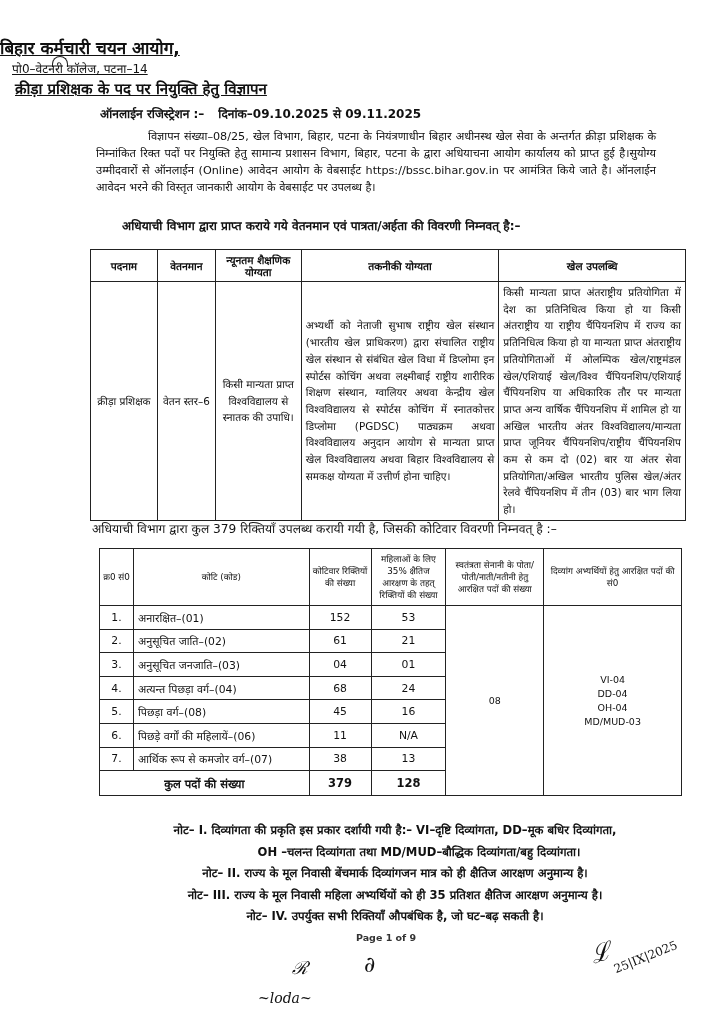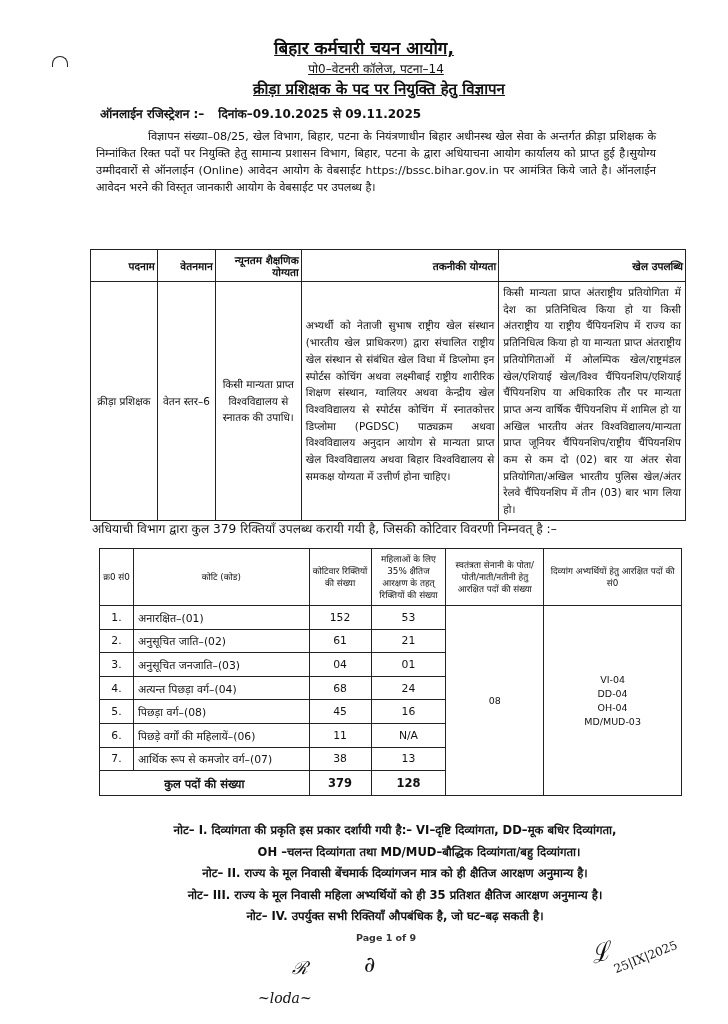--- a/index.html
+++ b/index.html
@@ -1,32 +1,32 @@
 <!DOCTYPE html>
 <html><head>
 <meta charset="utf-8">
 <style>
   html, body { margin:0; padding:0; background:#ffffff; }
   body { width:728px; height:1024px; position:relative; overflow:hidden;
          font-family:"DejaVu Sans", sans-serif; color:#111; }
   .page { position:absolute; left:0; top:0; width:728px; height:1024px; }
-  .hdr { position:absolute; left:0; width:728px; text-align:center; }
+  .hdr { position:absolute; left:0; width:728px; text-align:left; }
   .h1 { top:36px; font-size:17px; font-weight:bold; }
   .h1 span, .h2 span, .h3 span { text-decoration:underline; }
   .h2 { top:60px; font-size:12px;padding-left:12px; }
   .h3 { top:78px; font-size:15px; font-weight:bold;margin-left:15px; }
   .reg { position:absolute; left:100px; top:105px; font-size:12px; font-weight:bold; }
   .reg .gap { display:inline-block; width:14px; }
   .para { position:absolute; left:96px; top:128px; width:560px; font-size:11.2px;
           line-height:17px; text-align:justify; text-indent:52px; }
   .sub { position:absolute; left:122px; top:217px; font-size:12px; font-weight:bold; }
   table { border-collapse:collapse; position:absolute; }
   td, th { border:1px solid #222; font-size:10px; vertical-align:middle; }
   .t1 { left:90px; top:249px; width:596px; }
-  .t1 th { height:31px; font-size:10.5px; font-weight:bold; text-align:right; padding:0 2px; line-height:12px; }
+  .t1 th { height:31px; font-size:10.5px; font-weight:bold; text-align:center; padding:0 2px; line-height:12px; }
   .t1 td { height:232px; text-align:center; padding:2px 4px; line-height:16.7px; font-size:10.4px; }
   .t1 td.just { text-align:justify;margin-top:16px; }
   .sub2 { position:absolute; left:92px; top:520px; font-size:12.2px; font-weight:normal; }
   .t2 { left:99px; top:548px; width:583px; }
   .t2 th { height:56px; font-size:8.8px; font-weight:normal; text-align:center; line-height:12px; padding:0 2px; }
   .t2 td { height:22.6px; font-size:10.8px; text-align:center; padding:0 4px; }
   .t2 td.left { text-align:left; }
   .t2 td.merged { vertical-align:middle; font-size:9.5px; line-height:14px; }
   .t2 tr.total td { font-weight:bold; font-size:11.5px; height:24px; }
   .notes { position:absolute; left:100px; top:820px; width:590px; font-size:11.6px; line-height:21.5px; font-weight:bold;text-align:center; }
@@ -46,20 +46,21 @@
   <div class="hdr h1"><span>बिहार कर्मचारी चयन आयोग,</span></div>
   <div class="hdr h2"><span>पो0–वेटनरी कॉलेज, पटना–14</span></div>
   <div class="hdr h3"><span>क्रीड़ा प्रशिक्षक के पद पर नियुक्ति हेतु विज्ञापन</span></div>
 
   <div class="reg">
     <span>ऑनलाईन रजिस्ट्रेशन :–</span><span class="gap"></span><span>दिनांक–09.10.2025 से 09.11.2025</span>
   </div>
 
   <div class="para">विज्ञापन संख्या–08/25, खेल विभाग, बिहार, पटना के नियंत्रणाधीन बिहार अधीनस्थ खेल सेवा के अन्तर्गत क्रीड़ा प्रशिक्षक के निम्नांकित रिक्त पदों पर नियुक्ति हेतु सामान्य प्रशासन विभाग, बिहार, पटना के द्वारा अधियाचना आयोग कार्यालय को प्राप्त हुई है।सुयोग्य उम्मीदवारों से ऑनलाईन (Online) आवेदन आयोग के वेबसाईट https://bssc.bihar.gov.in पर आमंत्रित किये जाते है। ऑनलाईन आवेदन भरने की विस्तृत जानकारी आयोग के वेबसाईट पर उपलब्ध है।</div>
 
+  <div class="sub">अधियाची विभाग द्वारा प्राप्त कराये गये वेतनमान एवं पात्रता/अर्हता की विवरणी निम्नवत् है:–</div>
 
   <table class="t1">
     <colgroup>
       <col style="width:67px">
         <col style="width:58px">
         <col style="width:86px">
         <col style="width:198px">
         <col style="width:187px">
     </colgroup>
     <tbody>

